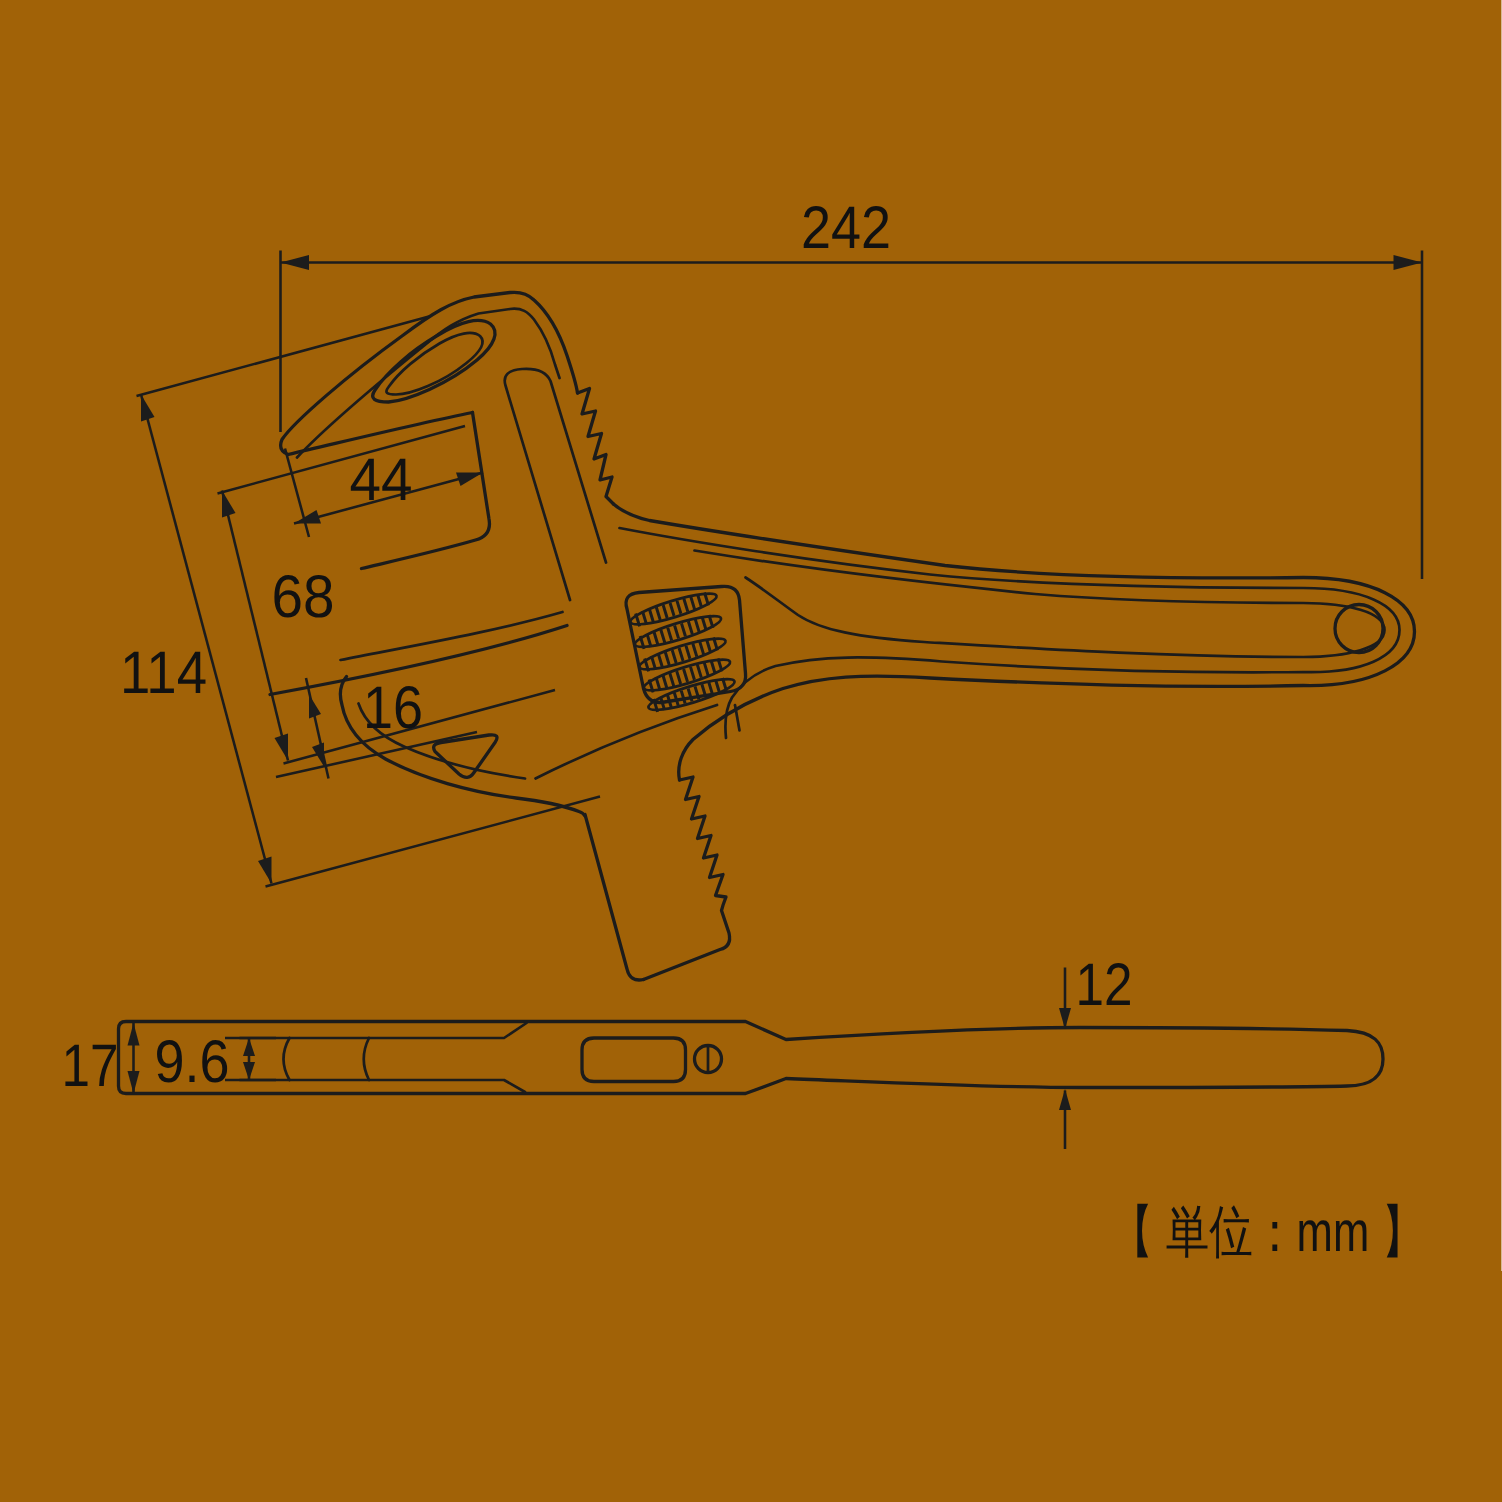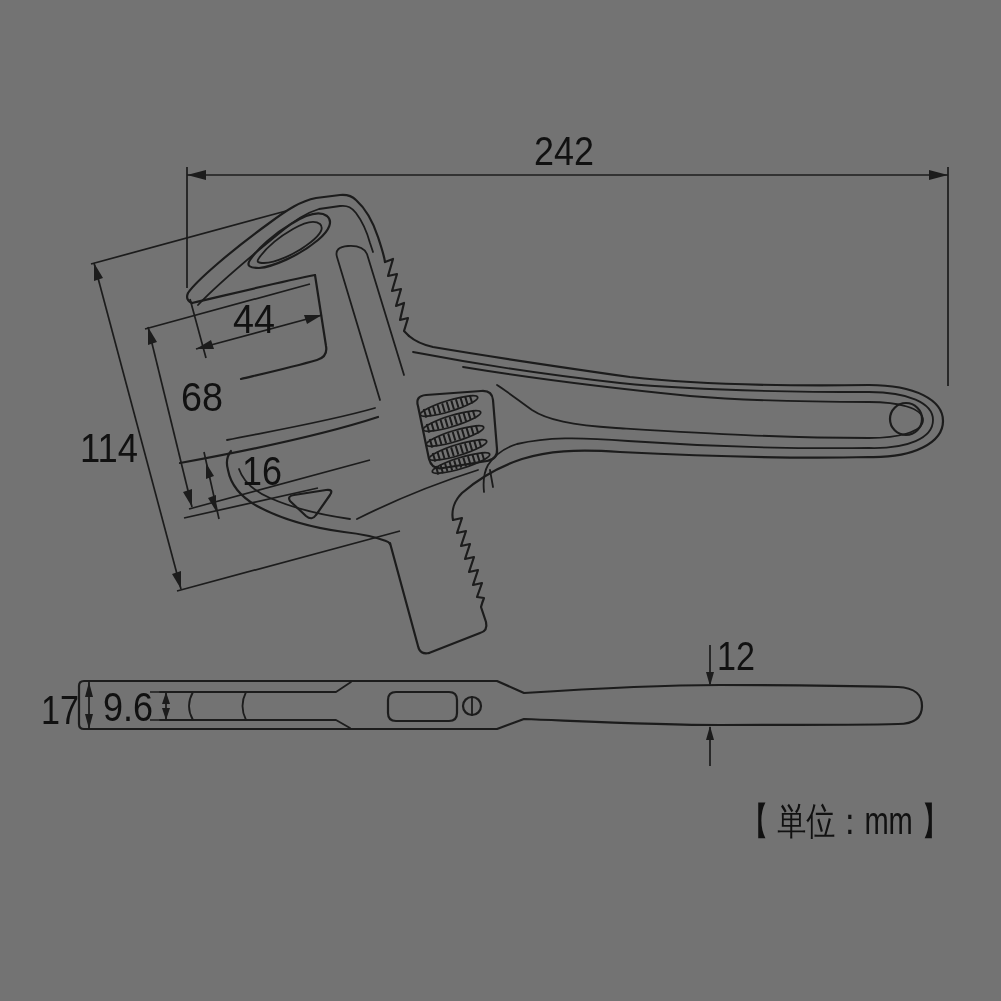--- a/index.html
+++ b/index.html
@@ -1,16 +1,16 @@
 <!DOCTYPE html>
 <html><head>
 <meta charset="utf-8">
 <style>
   html,body{margin:0;padding:0;background:#ffffff;}
-  .stage{position:relative;width:1001px;height:1001px;background:#737373;overflow:hidden;}
+  .stage{position:relative;width:1001px;height:1001px;background:#a16207;overflow:hidden;}
   svg{display:block;}
   .outline{fill:none;stroke:#1c1c1c;stroke-width:2.2;stroke-linecap:round;stroke-linejoin:round;}
   .thin{fill:none;stroke:#1c1c1c;stroke-width:1.8;stroke-linecap:round;stroke-linejoin:round;}
   .dimline{fill:none;stroke:#1c1c1c;stroke-width:1.7;stroke-linecap:butt;}
   .arrow{fill:#1c1c1c;stroke:none;}
   .dimtext{font-family:"Liberation Sans","DejaVu Sans",sans-serif;fill:#111;}
   .hatch{fill:none;stroke:#1c1c1c;stroke-width:9;}
 </style>
 </head>
 <body>

